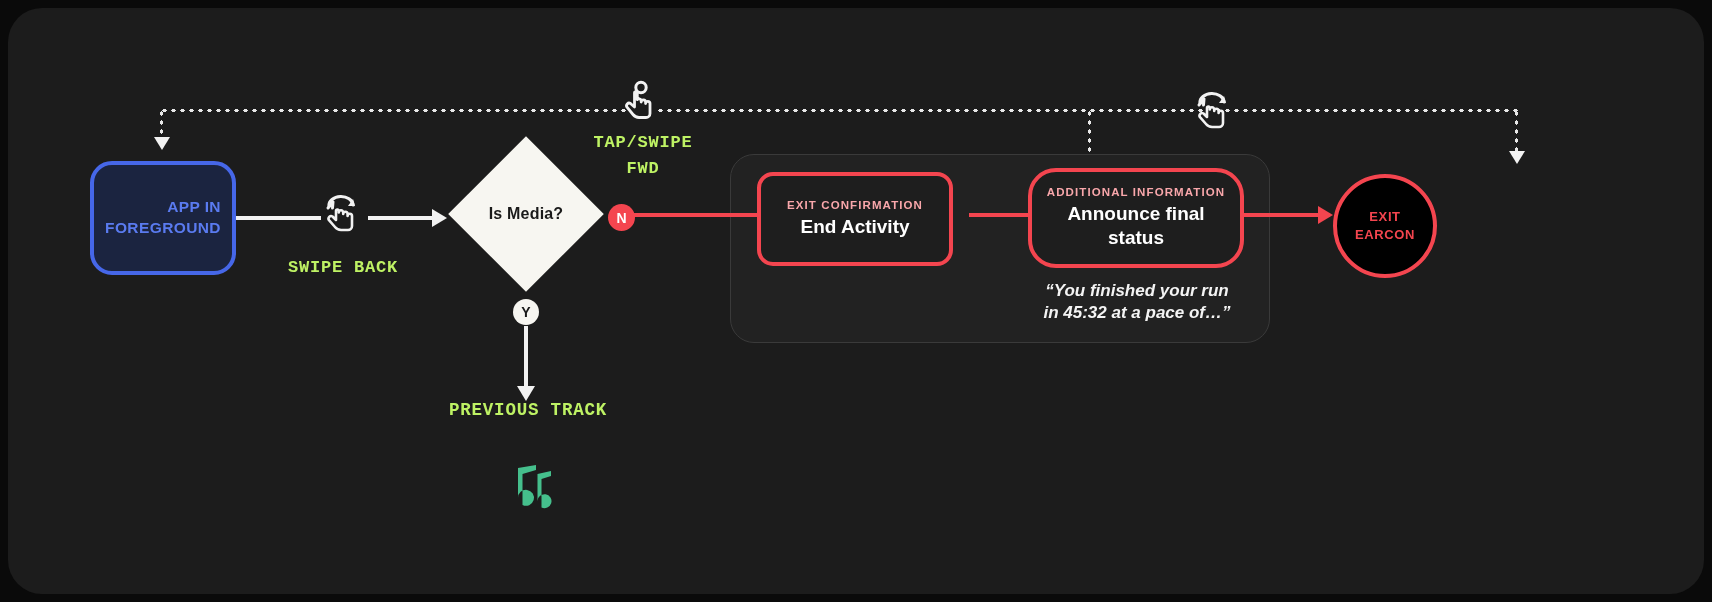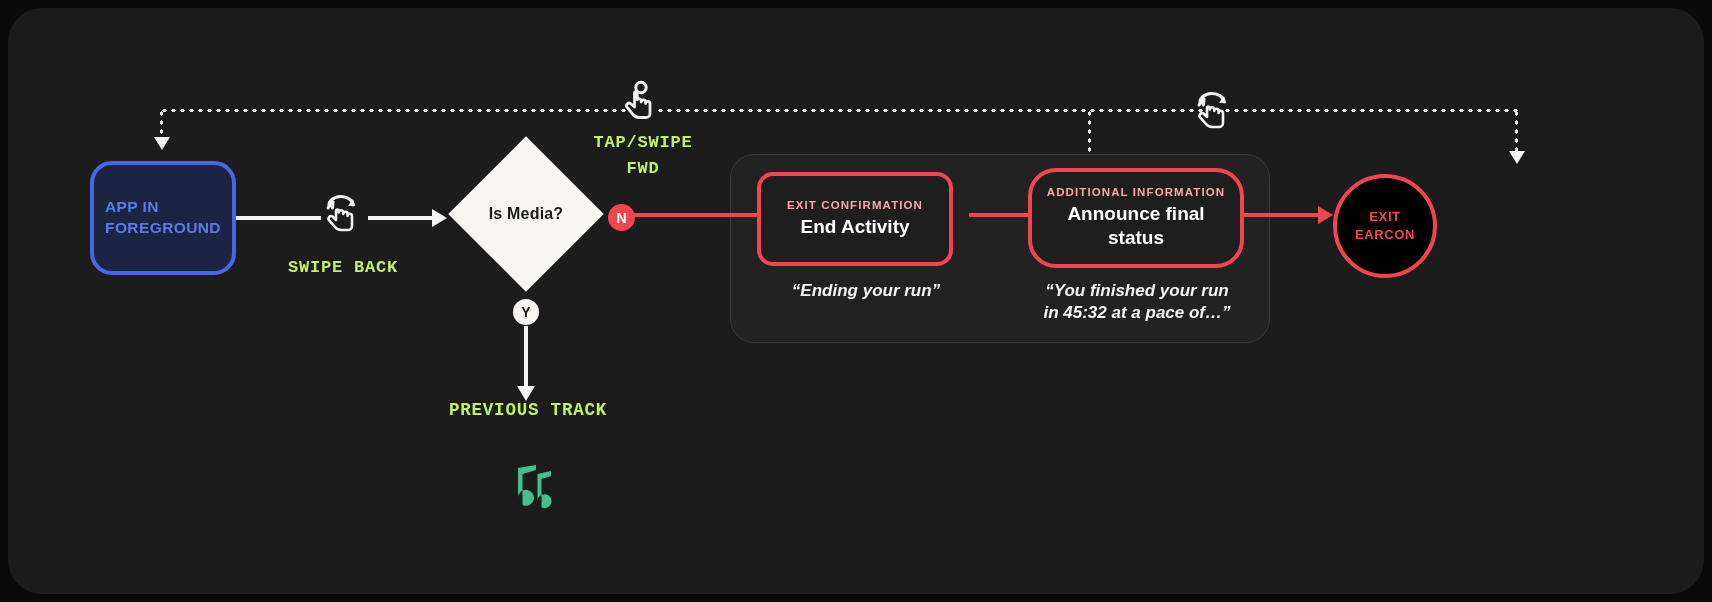--- a/index.html
+++ b/index.html
@@ -35,21 +35,21 @@
     border: 4px solid #4667e8;
     border-radius: 22px;
     display: flex; align-items: center; justify-content: center;
     box-sizing: border-box;
   }
   #app-box .lbl {
     color: #5a7bf0;
     font-size: 15.5px;
     font-weight: bold;
     letter-spacing: 0.4px;
-    text-align: left;
+    text-align: right;
     line-height: 1.35;
   }
 
   
   .wline { background: #f2f2f2; }
   .w-h { height: 4px; }
   .w-v { width: 4px; }
 
   .arrow-r {
     width: 0; height: 0;
@@ -292,21 +292,20 @@
     </span>
 
     <div class="abs" id="group-box"></div>
 
     <div class="abs rline" style="left:625px; top:205px; width:128px; height:4px;"></div>
 
     <div class="abs rcard" id="card-1">
       <div class="kicker">EXIT CONFIRMATION</div>
       <div class="title">End Activity</div>
     </div>
-    <div class="abs quote" id="quote-1">“Ending your run”</div>
 
     <div class="abs rline" style="left:961px; top:205px; width:63px; height:4px;"></div>
 
     <div class="abs rcard" id="card-2">
       <div class="kicker">ADDITIONAL INFORMATION</div>
       <div class="title">
         <span>Announce final</span><br>
         <span>status</span>
       </div>
     </div>

